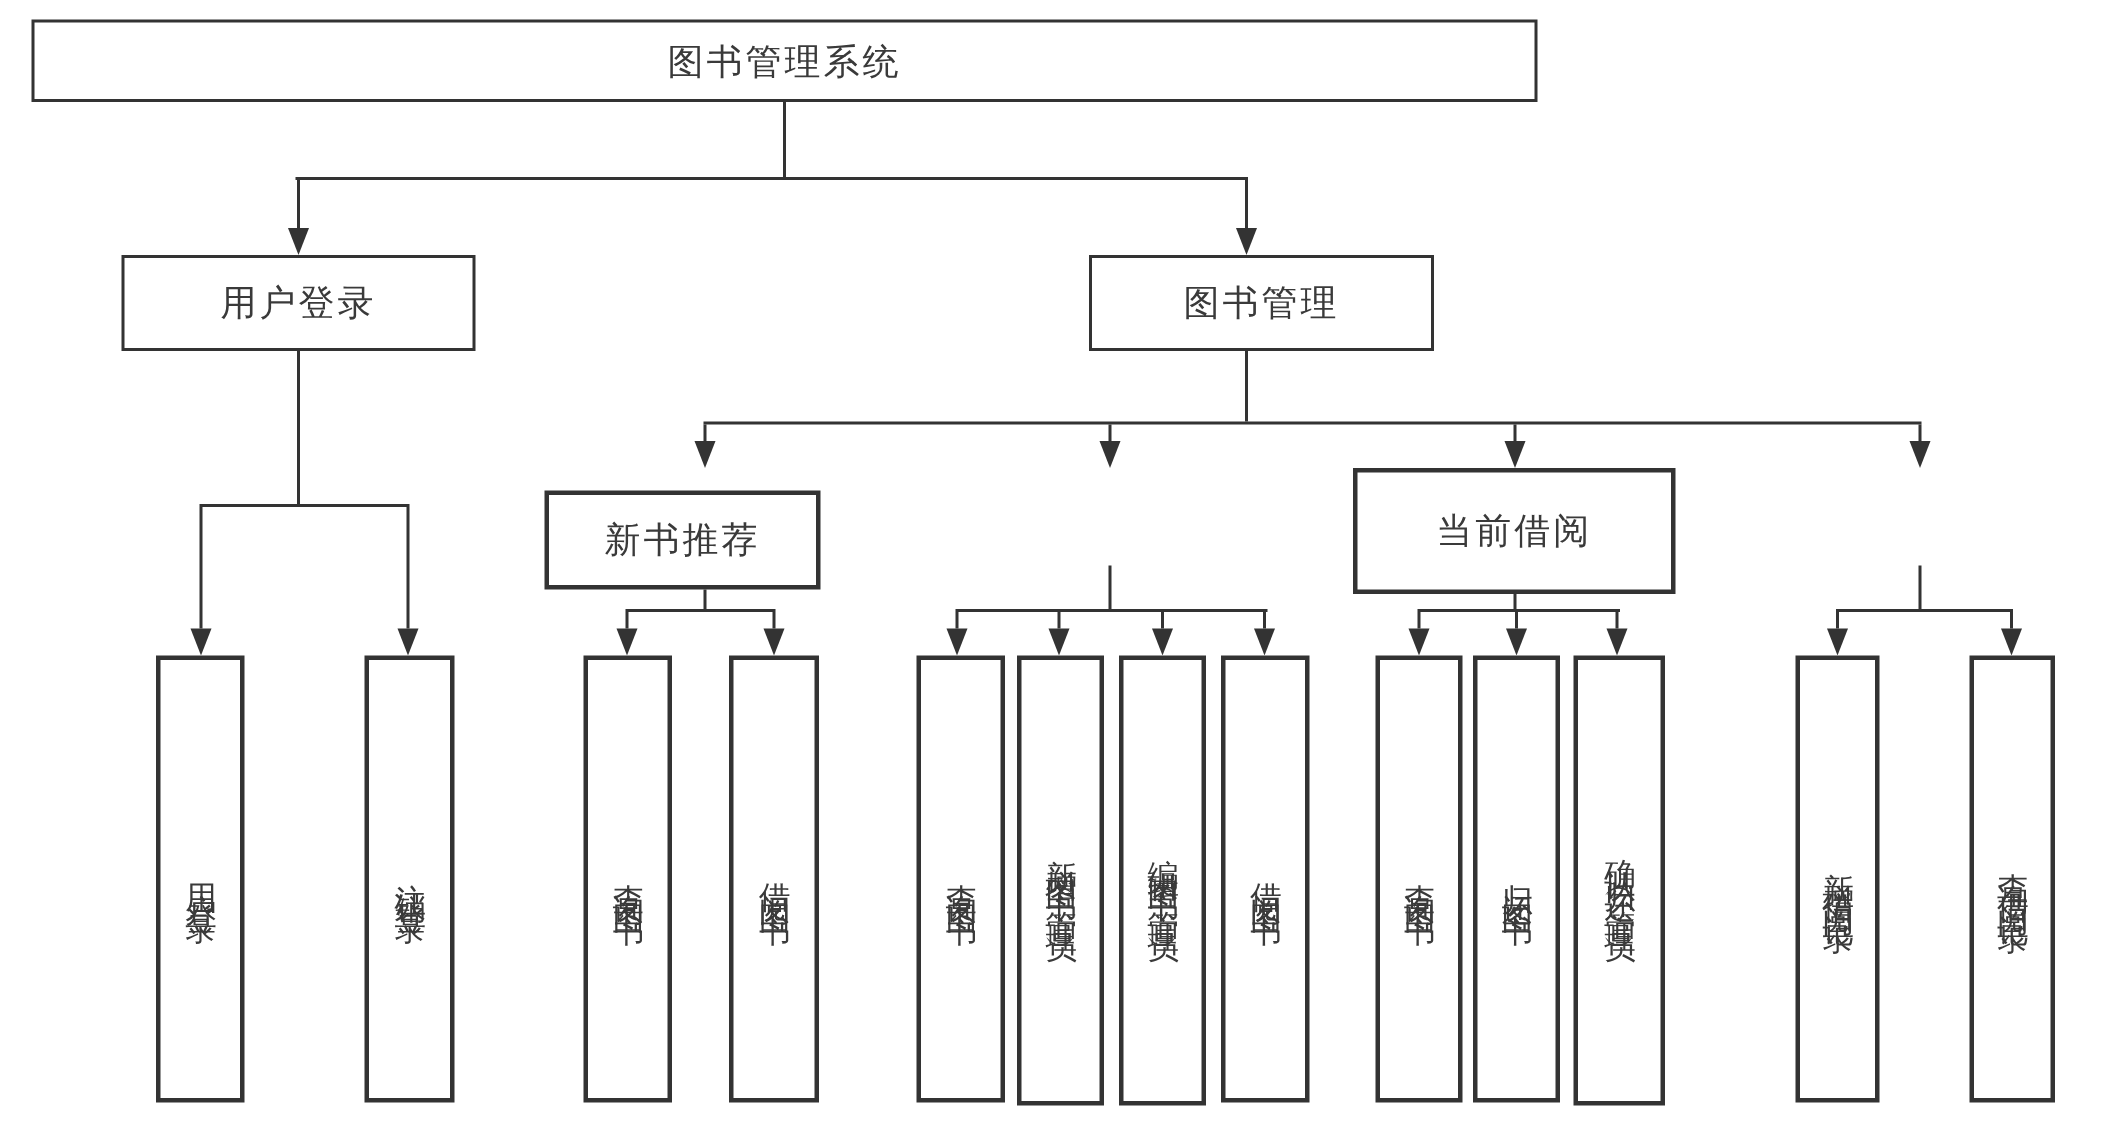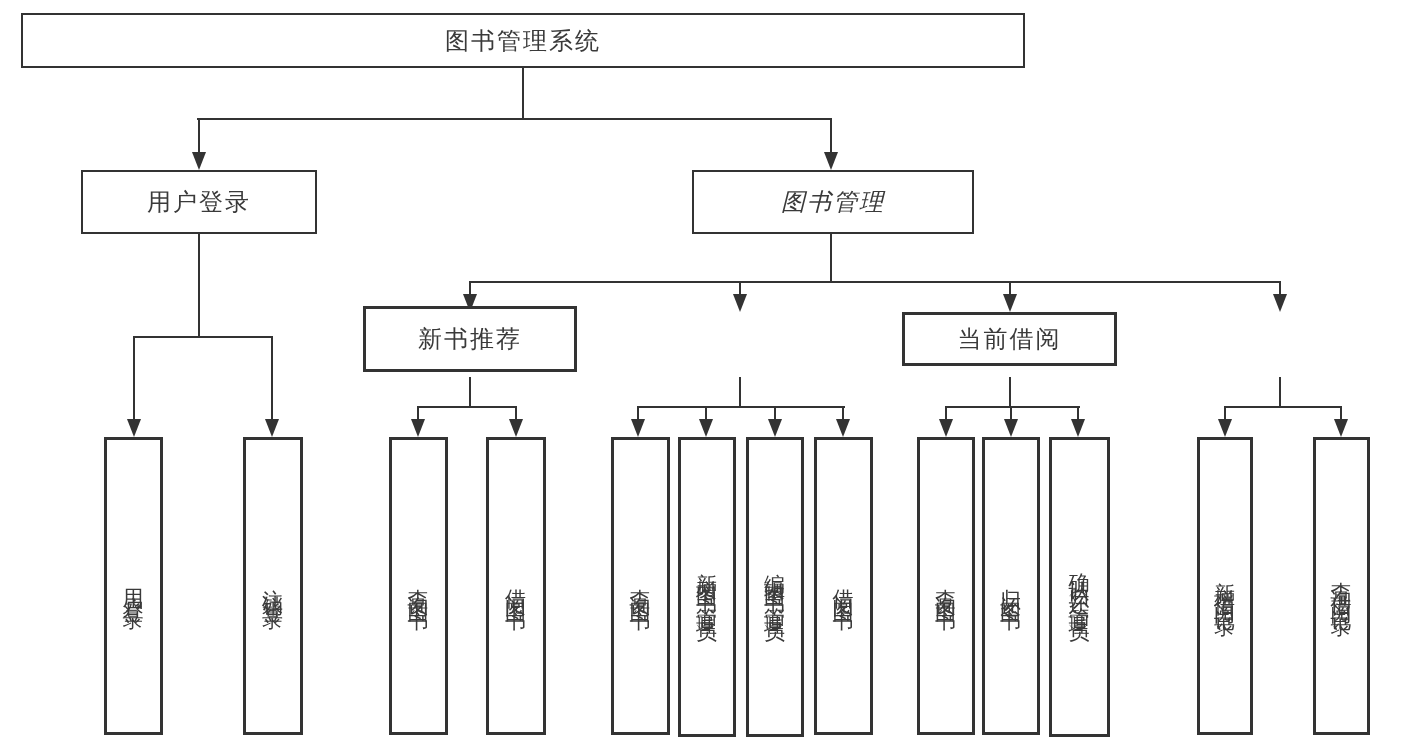--- a/index.html
+++ b/index.html
@@ -69,21 +69,21 @@
   <div class="ln" style="left:522px; top:66px; width:2px; height:52px;"></div>
   <div class="ln" style="left:197px; top:118px; width:635px; height:2px;"></div>
   <div class="ln" style="left:198px; top:120px; width:2px; height:33px;"></div>
   <div class="arrow" style="left:192px; top:152px;"></div>
   <div class="ln" style="left:830px; top:120px; width:2px; height:33px;"></div>
   <div class="arrow" style="left:824px; top:152px;"></div>
 
   <div class="node" style="left:81px; top:170px; width:236px; height:64px;">
     <span>用户登录</span>
   </div>
-  <div class="node" style="left:692px; top:170px; width:282px; height:64px;font-style:italic;">
+  <div class="node" style="left:726px; top:170px; width:230px; height:64px;">
     <span>图书管理</span>
   </div>
 
   <div class="ln" style="left:198px; top:233px; width:2px; height:103px;"></div>
   <div class="ln" style="left:133px; top:336px; width:140px; height:2px;"></div>
   <div class="ln" style="left:133px; top:338px; width:2px; height:81px;"></div>
   <div class="arrow" style="left:127px; top:419px;"></div>
   <div class="ln" style="left:271px; top:338px; width:2px; height:81px;"></div>
   <div class="arrow" style="left:265px; top:419px;"></div>
 
@@ -91,24 +91,24 @@
   <div class="ln" style="left:469px; top:281px; width:812px; height:2px;"></div>
   <div class="ln" style="left:469px; top:283px; width:2px; height:11px;"></div>
   <div class="arrow" style="left:463px; top:294px;"></div>
   <div class="ln" style="left:739px; top:283px; width:2px; height:11px;"></div>
   <div class="arrow" style="left:733px; top:294px;"></div>
   <div class="ln" style="left:1009px; top:283px; width:2px; height:11px;"></div>
   <div class="arrow" style="left:1003px; top:294px;"></div>
   <div class="ln" style="left:1279px; top:283px; width:2px; height:11px;"></div>
   <div class="arrow" style="left:1273px; top:294px;"></div>
 
-  <div class="node l3" style="left:363px; top:306px; width:214px; height:66px;">
+  <div class="node l3" style="left:363px; top:327px; width:184px; height:66px;">
     <span>新书推荐</span>
   </div>
-  <div class="node l3" style="left:902px; top:312px; width:215px; height:54px;font-family:Liberation Serif, serif;">
+  <div class="node l3" style="left:902px; top:312px; width:215px; height:84px;font-family:Liberation Serif, serif;">
     <span>当前借阅</span>
   </div>
 
   <div class="ln" style="left:469px; top:377px; width:2px; height:29px;"></div>
   <div class="ln" style="left:417px; top:406px; width:100px; height:2px;"></div>
   <div class="ln" style="left:417px; top:408px; width:2px; height:11px;"></div>
   <div class="arrow" style="left:411px; top:419px;"></div>
   <div class="ln" style="left:515px; top:408px; width:2px; height:11px;"></div>
   <div class="arrow" style="left:509px; top:419px;"></div>
 

